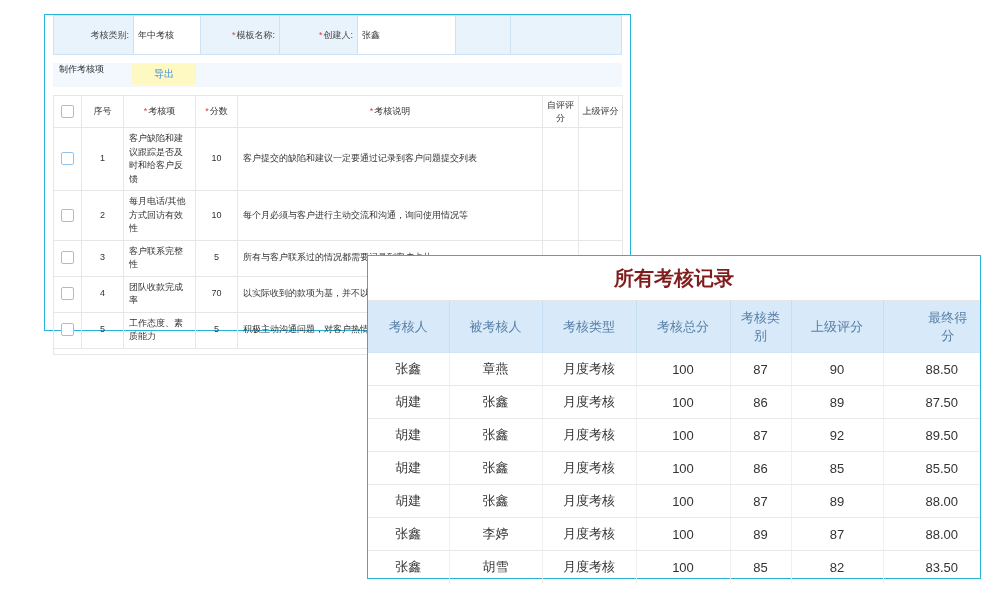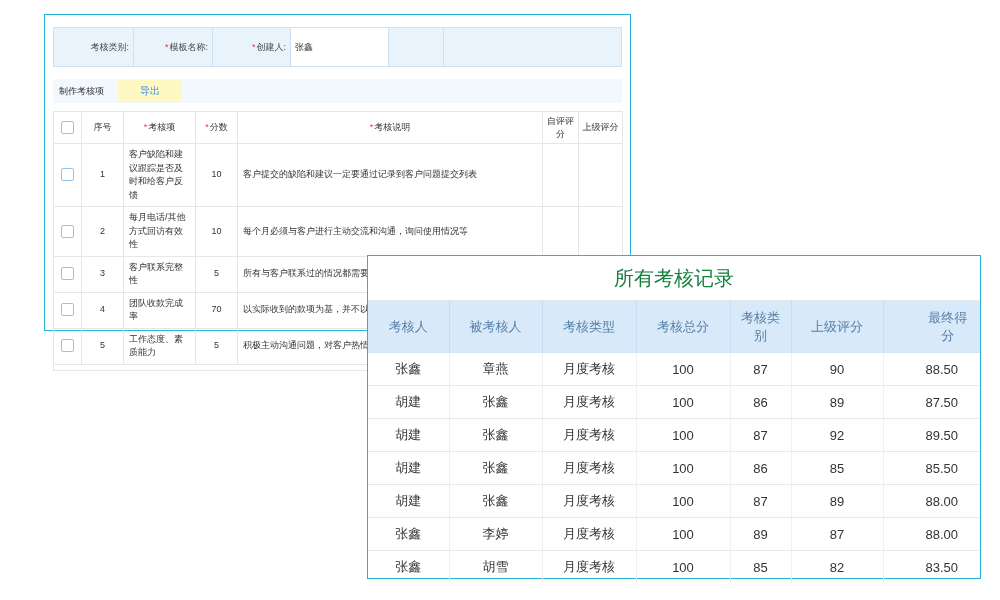--- a/index.html
+++ b/index.html
@@ -6,39 +6,39 @@
   .stage {
     position:relative; width:1000px; height:600px; background:#fff; overflow:hidden;
     font-family:"Liberation Sans","DejaVu Sans",sans-serif; color:#333;
   }
   .panel { position:absolute; background:#fff; border:1px solid #29b2d8; box-sizing:border-box; }
   .panel-template { left:44px; top:14px; width:587px; height:317px; z-index:1; }
   .panel-records  { left:367px; top:255px; width:614px; height:324px; z-index:2; }
 
   
   .pt-title { text-align:center; font-size:14px; font-weight:bold; color:#2d2d2d; padding:10px 0 12px; }
-  .form-strip { margin:12px 8px; display:flex; border:1px solid #cfe2f3; background:#e9f3fc; height:40px; box-sizing:border-box; }
+  .form-strip { margin:0 8px; display:flex; border:1px solid #cfe2f3; background:#e9f3fc; height:40px; box-sizing:border-box; }
   .fcell { flex:none; border-right:1px solid #cfe2f3; display:flex; align-items:center; box-sizing:border-box; font-size:9px; color:#444; overflow:hidden; }
   .fcell:last-child { border-right:none; }
   .fcell.flabel { justify-content:flex-end; padding-right:4px; }
   .fcell.finput { background:#fff; padding:2px 4px; color:#333; line-height:1.35; align-items:center; }
   .req { color:#e23b3b; margin-right:1px; }
 
-  .toolbar { margin:8px 8px 0; height:24px; background:#f2f8fd; display:flex; align-items:center; padding:0 6px; gap:14px; font-size:9px; color:#333; }
+  .toolbar { margin:8px 8px 0; height:24px; background:#f2f8fd; display:flex; align-items:flex-start; padding:0 6px; gap:28px; font-size:9px; color:#333; }
   .export-btn { background:#fef9c3; color:#3a8edc; border:none; border-radius:3px; font-size:10px; padding:4px 22px; cursor:pointer; font-family:inherit; }
 
   .pt-table { margin:8px 8px; border-collapse:collapse; table-layout:fixed; width:569px; font-size:9px; color:#333; }
   .pt-table th { border:1px solid #e6e6e6; font-weight:normal; text-align:center; height:29px; padding:1px 3px; line-height:1.4; }
   .pt-table td { border:1px solid #e6e6e6; padding:4px 5px; line-height:1.5; vertical-align:middle; }
   .pt-table td.c { text-align:center; }
   .pt-table tr.spacer td { height:5px; padding:0; border-top:1px solid #e6e6e6; }
   .cb { display:inline-block; width:11px; height:11px; border:1px solid #93c4ec; border-radius:2px; background:#fff; vertical-align:middle; }
 
   
-  .pr-title { text-align:center; font-size:20px; font-weight:normal; color:#15803d; padding:9px 0 8px; }
+  .pr-title { text-align:center; font-size:20px; font-weight:bold; color:#7f1d1d; padding:9px 0 8px; }
   .pr-table { width:100%; border-collapse:collapse; table-layout:fixed; }
   .pr-table th { background:#d8eaf9; color:#567ea6; font-weight:normal; font-size:13px; height:47px;
                  border-top:1px solid #e8e8e8; border-right:1px solid #c7dff2; border-bottom:1px solid #d2e5f4;
                  padding:2px 8px; line-height:1.35; }
   .pr-table th:last-child { border-right:none;padding-left:40px; }
   .pr-table td { font-size:13px; color:#333; text-align:center; height:32px;
                  border-right:1px solid #f0f0f0; border-bottom:1px solid #e9e9e9; padding:0 4px; }
   .pr-table td:last-child { border-right:none;padding-left:24px; }
   .pr-table tr:last-child td { border-bottom:none; }
 </style>
@@ -46,20 +46,21 @@
 <body>
 
 <div class="stage">
 
   <section class="panel panel-template">
 
     <div class="form-strip">
       <div class="fcell flabel" style="width:80px">
         <span>考核类别:</span>
       </div>
+      <div class="fcell finput" style="width:67px">年中考核</div>
       <div class="fcell flabel" style="width:79px">
         <span class="req">*</span>
         <span>模板名称:</span>
       </div>
       <div class="fcell flabel" style="width:78px">
         <span class="req">*</span>
         <span>创建人:</span>
       </div>
       <div class="fcell finput" style="width:98px">张鑫</div>
       <div class="fcell" style="width:55px"></div>

